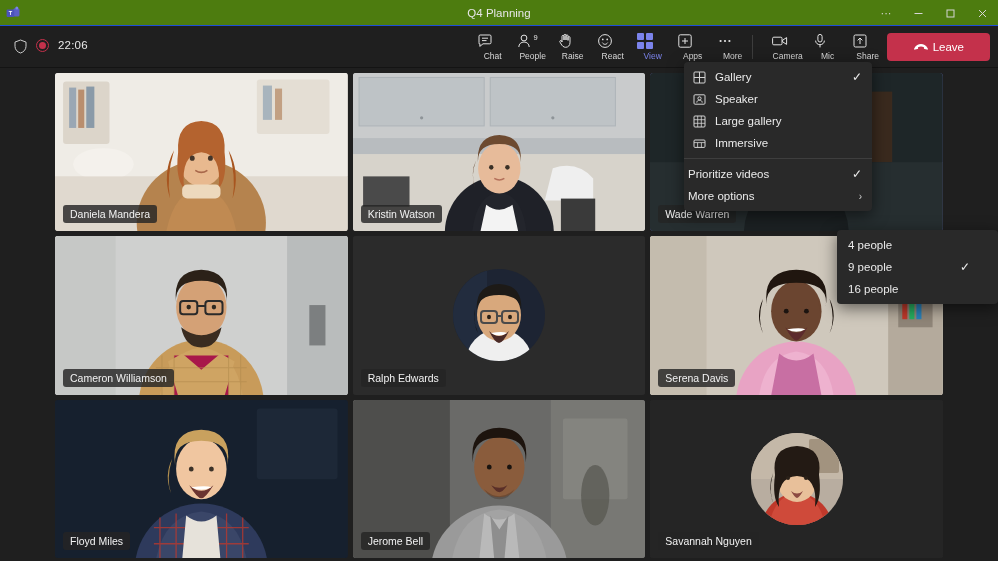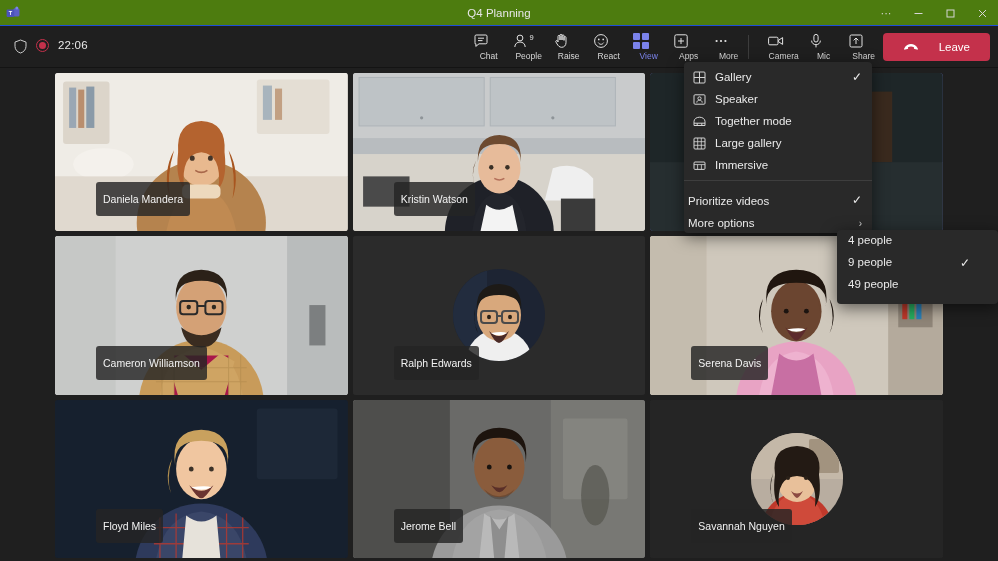--- a/index.html
+++ b/index.html
@@ -84,22 +84,22 @@
     font-size: 7.5px; color: #e3e3e3; position: absolute;
     top: 0px; right: -5px;
   }
   .divider {
     width: 1px; height: 24px; background: #3d3d3d; margin: 0 7px;
   }
   .leave-btn {
     margin-left: 7px;
     background: #c4314b; color: #fff;
     height: 28px; border-radius: 4px;
-    display: flex; align-items: center; gap: 20px;
-    padding: 0 20px; font-size: 11.5px; cursor: default;
+    display: flex; align-items: center; gap: 4px;
+    padding: 0 26px; font-size: 11.5px; cursor: default;
   }
 
   
   .grid-ic { display: grid; grid-template-columns: 7px 7px; grid-template-rows: 7px 7px; gap: 2px; }
   .grid-ic i { background: #7b83eb; border-radius: 1px; display:block; }
 
   
   .stage {
     flex: 1; position: relative;
     padding: 5px 55px 3px 55px;
@@ -110,27 +110,26 @@
     overflow: hidden;
   }
   .tile {
     position: relative; overflow: hidden;
     border-radius: 3px;
     background: #2b2b2b;
   }
   .tile.speaking { outline: 2px solid #7b83eb; outline-offset: -2px; border-radius: 4px; }
   .tile .bg { position: absolute; inset: 0; }
   .name-chip {
-    position: absolute; left: 8px; bottom: 15px;
+    position: absolute; left: 8px; bottom: 8px;
     background: rgba(36,36,36,.82);
     color: #f2f2f2; font-size: 10.5px;
-    padding: 11px 7px; border-radius: 3px;
+    padding: 3px 7px; border-radius: 3px;
     max-width: 75%; white-space: nowrap; overflow: hidden; text-overflow: ellipsis;
     z-index: 4;
-    margin-left: 33px;
   }
   .avatar-wrap {
     position: absolute; inset: 0;
     display: flex; align-items: center; justify-content: center;
   }
   .avatar {
     width: 92px; height: 92px; border-radius: 50%;
     overflow: hidden; position: relative;
   }
 
@@ -149,33 +148,33 @@
     height: 22px; display: flex; align-items: center;
     padding: 0 10px 0 8px; color: #eaeaea; cursor: default;
     gap: 8px; position: relative;
   }
   .mi.hl { background: #383838; }
   .mi .mic { width: 15px; display: flex; align-items: center; justify-content: center; color: #d5d5d5; }
   .mi .mtxt { flex: 1; }
   .mi .mchk { color: #eaeaea; font-size: 12px; }
   .mi .marrow { color: #cfcfcf; font-size: 10px; }
   .msep { height: 1px; background: #3e3e3e; margin: 4px 0; }
-  .mi.noicon { padding-left: 4px; align-items: flex-end; }
+  .mi.noicon { padding-left: 4px; }
 
   .submenu {
     position: absolute;
     left: 837px; top: 230px; width: 161px;
     background: #292929;
     border-radius: 4px;
     box-shadow: 0 4px 16px rgba(0,0,0,.55);
     padding: 4px 0;
     z-index: 60; font-size: 11.5px;
   }
   .smi {
-    height: 22px; display: flex; align-items: flex-start;
+    height: 22px; display: flex; align-items: center;
     padding: 0 28px 0 11px; color: #eaeaea; cursor: default;
   }
   .smi .stxt { flex: 1; }
   .smi .schk { font-size: 12px; }
 
   svg { display: block; }
 </style>
 </head>
 <body>
 
@@ -602,31 +601,20 @@
       <span class="mic">
         <svg width="13" height="13" viewBox="0 0 13 13">
             <rect x="1" y="1.8" width="11" height="9.4" rx="1" fill="none" stroke="#d5d5d5" stroke-width="1"></rect>
             <circle cx="6.5" cy="5.4" r="1.6" fill="none" stroke="#d5d5d5" stroke-width="1"></circle>
             <path d="M3.8 9.6c0-1.5 1.2-2.4 2.7-2.4s2.7.9 2.7 2.4" fill="none" stroke="#d5d5d5" stroke-width="1"></path>
           </svg>
       </span>
       <span class="mtxt">Speaker</span>
     </div>
 
-    <div class="mi">
-      <span class="mic">
-        <svg width="13" height="13" viewBox="0 0 13 13">
-            <path d="M1 10.5V6.5C1 4 3.4 2.2 6.5 2.2S12 4 12 6.5v4z" fill="none" stroke="#d5d5d5" stroke-width="1"></path>
-            <line x1="1" y1="8.2" x2="12" y2="8.2" stroke="#d5d5d5" stroke-width="1"></line>
-            <line x1="4.2" y1="8.2" x2="4.2" y2="10.5" stroke="#d5d5d5" stroke-width="1"></line>
-            <line x1="8.8" y1="8.2" x2="8.8" y2="10.5" stroke="#d5d5d5" stroke-width="1"></line>
-          </svg>
-      </span>
-      <span class="mtxt">Together mode</span>
-    </div>
 
     <div class="mi">
       <span class="mic">
         <svg width="13" height="13" viewBox="0 0 13 13">
             <rect x="1" y="1" width="11" height="11" rx="1" fill="none" stroke="#d5d5d5" stroke-width="1"></rect>
             <line x1="4.7" y1="1" x2="4.7" y2="12" stroke="#d5d5d5" stroke-width=".8"></line>
             <line x1="8.3" y1="1" x2="8.3" y2="12" stroke="#d5d5d5" stroke-width=".8"></line>
             <line x1="1" y1="4.7" x2="12" y2="4.7" stroke="#d5d5d5" stroke-width=".8"></line>
             <line x1="1" y1="8.3" x2="12" y2="8.3" stroke="#d5d5d5" stroke-width=".8"></line>
           </svg>
@@ -664,18 +652,18 @@
   <div class="submenu">
     <div class="smi">
       <span class="stxt">4 people</span>
       <span class="schk"></span>
     </div>
     <div class="smi">
       <span class="stxt">9 people</span>
       <span class="schk">✓</span>
     </div>
     <div class="smi">
-      <span class="stxt">49 people</span>
+      <span class="stxt">16 people</span>
       <span class="schk"></span>
     </div>
   </div>
 
 </div>
 
 </body></html>

